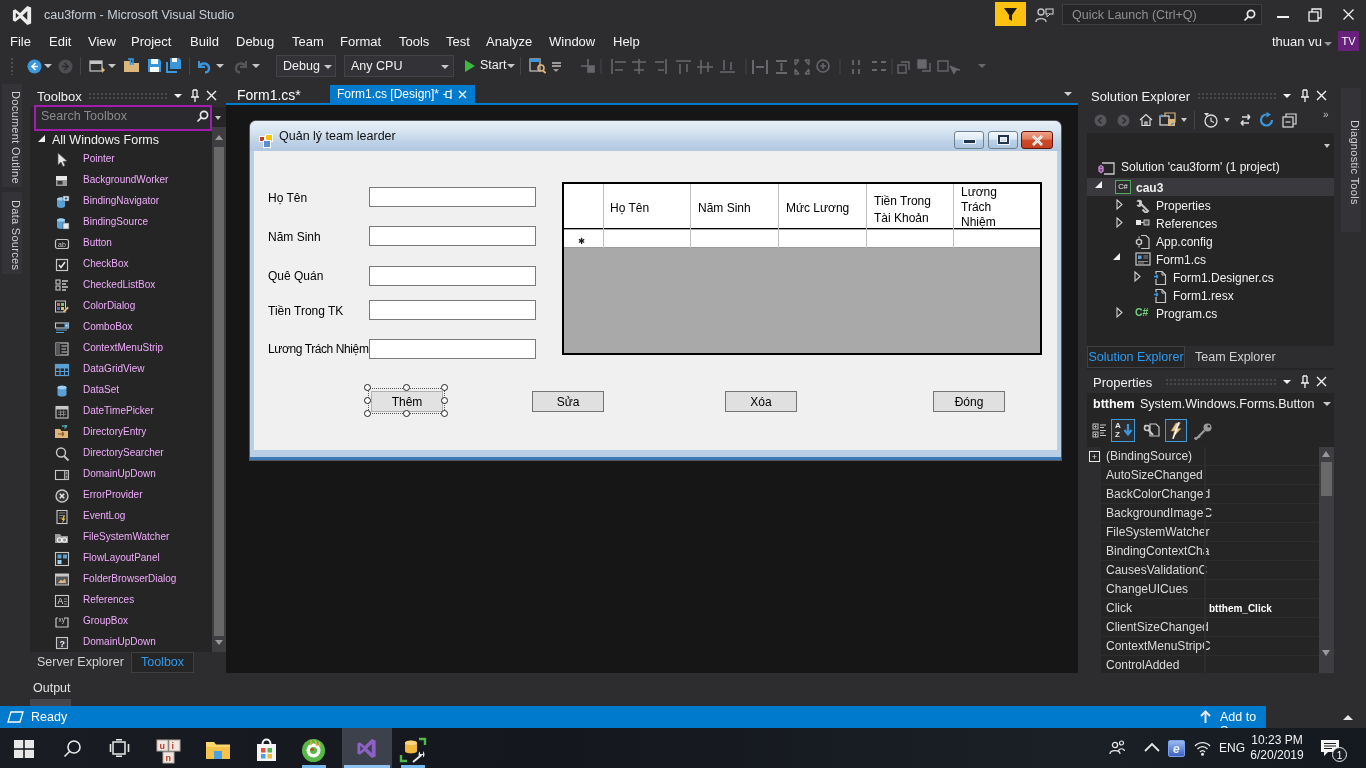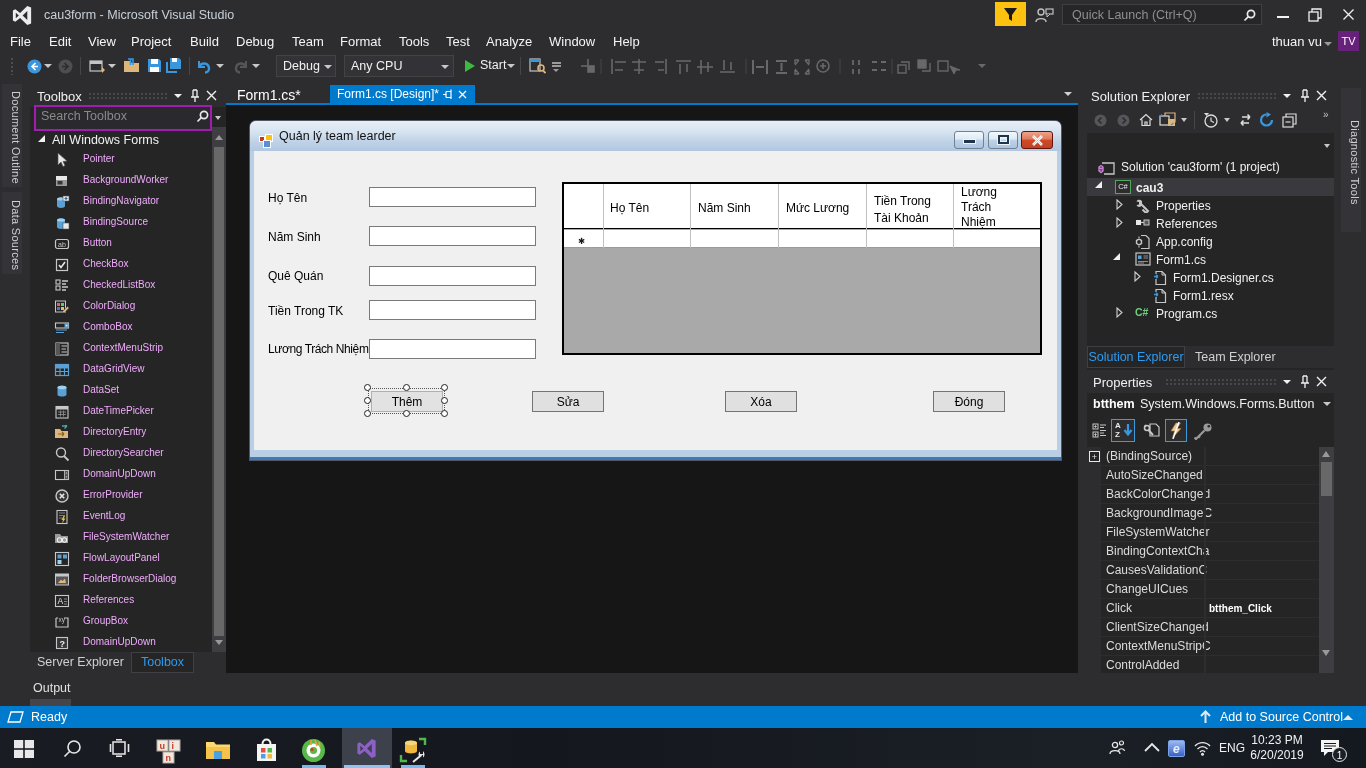--- a/index.html
+++ b/index.html
@@ -731,21 +731,21 @@
 
   <div class="abs" id="rightrail" style="left:1334px;top:85px;width:32px;height:588px;background:#2d2d30;">
     <div class="abs vtab" style="left:7px;top:3px;width:20px;height:144px;padding-top:4px;">Diagnostic Tools</div>
   </div>
 
   <div class="abs" id="outputstrip" style="left:0;top:673px;width:1366px;height:33px;background:#2d2d30;">
     <div class="abs" style="left:33px;top:8px;font-size:12.5px;color:#e1e1e1;">Output</div>
     <div class="abs" style="left:30px;top:26px;width:41px;height:7px;background:#46464a;"></div>
   </div>
 
-  <div class="abs" id="statusbar" style="left:0;top:706px;width:1366px;height:22px;background:#007acc;">
+  <div class="abs" id="statusbar" style="left:0;top:706px;width:1266px;height:22px;background:#007acc;">
     <svg class="abs" style="left:7px;top:5px;" width="17" height="12" viewBox="0 0 17 12">
       <path d="M4 1 L16 1 L13 11 L1 11 Z" fill="none" stroke="#fff" stroke-width="1.3"></path>
     </svg>
     <div class="abs" style="left:31px;top:4px;font-size:12.5px;color:#fff;">Ready</div>
     <svg class="abs" style="left:1199px;top:4px;" width="13" height="14" viewBox="0 0 13 14">
       <path d="M6.5 13 L6.5 2 M2 6 L6.5 1.5 L11 6" stroke="#e8e8e8" stroke-width="2" fill="none"></path>
     </svg>
     <div class="abs" style="left:1220px;top:4px;font-size:12.5px;color:#fff;">Add to Source Control</div>
     <div class="abs" style="left:1343px;top:9px;width:0;height:0;border-left:5px solid transparent;border-right:5px solid transparent;border-bottom:5px solid #e8e8e8;"></div>
   </div>

